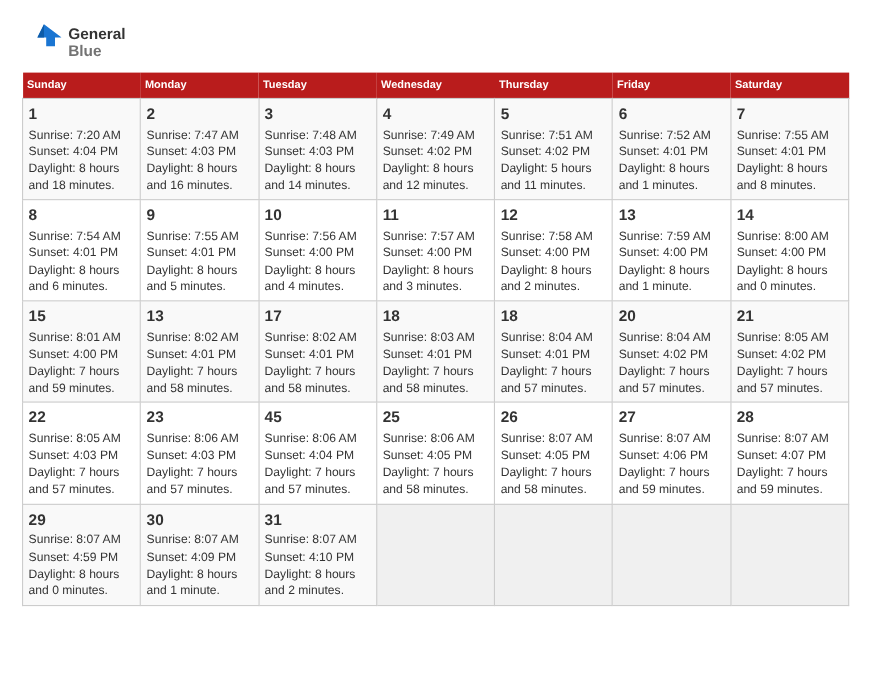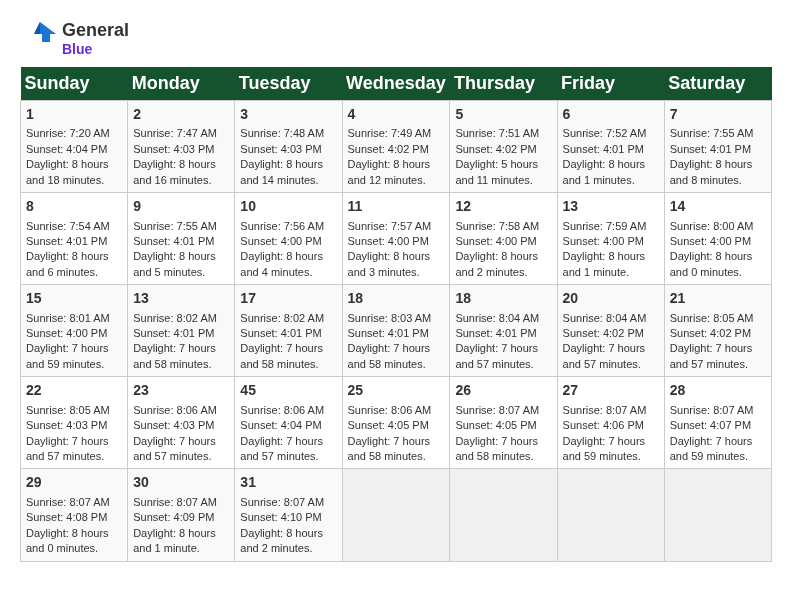--- a/index.html
+++ b/index.html
@@ -32,25 +32,25 @@
     .subtitle {
       font-size: 16px;
       color: #555;
     }
     table {
       width: 100%;
       border-collapse: collapse;
       font-size: 11px;
     }
     thead tr th {
-      background-color: #14532d;
+      background-color: #b91c1c;
       color: #fff;
       padding: 6px 4px;
       text-align: left;
-      font-size: 18px;
+      font-size: 10px;
       font-weight: bold;
     }
     tbody tr td {
       border: 1px solid #ccc;
       vertical-align: top;
       padding: 4px 5px;
       width: 107px;
       color: #333;
       line-height: 1.4;
     }
@@ -73,22 +73,22 @@
 </head>
 <body>
 
 <div class="header">
   <div class="logo">
   <svg width="36" height="36" viewBox="0 0 36 36">
     <polygon points="20,2 36,14 30,14 30,22 22,22 22,14 14,14" fill="#1a75d2"></polygon>
     <polygon points="14,14 20,2 20,14" fill="#0d5ba8"></polygon>
   </svg>
   <div style="display:flex;flex-direction:column;line-height:1.15;margin-left:2px;">
-    <span style="color:#333;font-size:18px;font-weight:bold;">General</span>
-    <span style="color:#6d28d9;font-size:14px;font-weight:bold;">Blue</span>
+    <span style="color:#333;font-size:14px;font-weight:bold;">General</span>
+    <span style="color:#737373;font-size:14px;font-weight:bold;">Blue</span>
   </div>
 </div>
   <div class="title-block">
     <div class="main-title"></div>
     <div class="subtitle"></div>
   </div>
 </div>
 
 <table>
   <thead>
@@ -276,21 +276,21 @@
         <span class="day-num">28</span>
         <span>Sunrise: 8:07 AM</span><br>
         <span>Sunset: 4:07 PM</span><br>
         <span>Daylight: 7 hours and 59 minutes.</span>
       </td>
       </tr>
       <tr>
         <td>
         <span class="day-num">29</span>
         <span>Sunrise: 8:07 AM</span><br>
-        <span>Sunset: 4:08 PM</span><br>
+        <span>Sunset: 4:59 PM</span><br>
         <span>Daylight: 8 hours and 0 minutes.</span>
       </td>
         <td>
         <span class="day-num">30</span>
         <span>Sunrise: 8:07 AM</span><br>
         <span>Sunset: 4:09 PM</span><br>
         <span>Daylight: 8 hours and 1 minute.</span>
       </td>
         <td>
         <span class="day-num">31</span>

